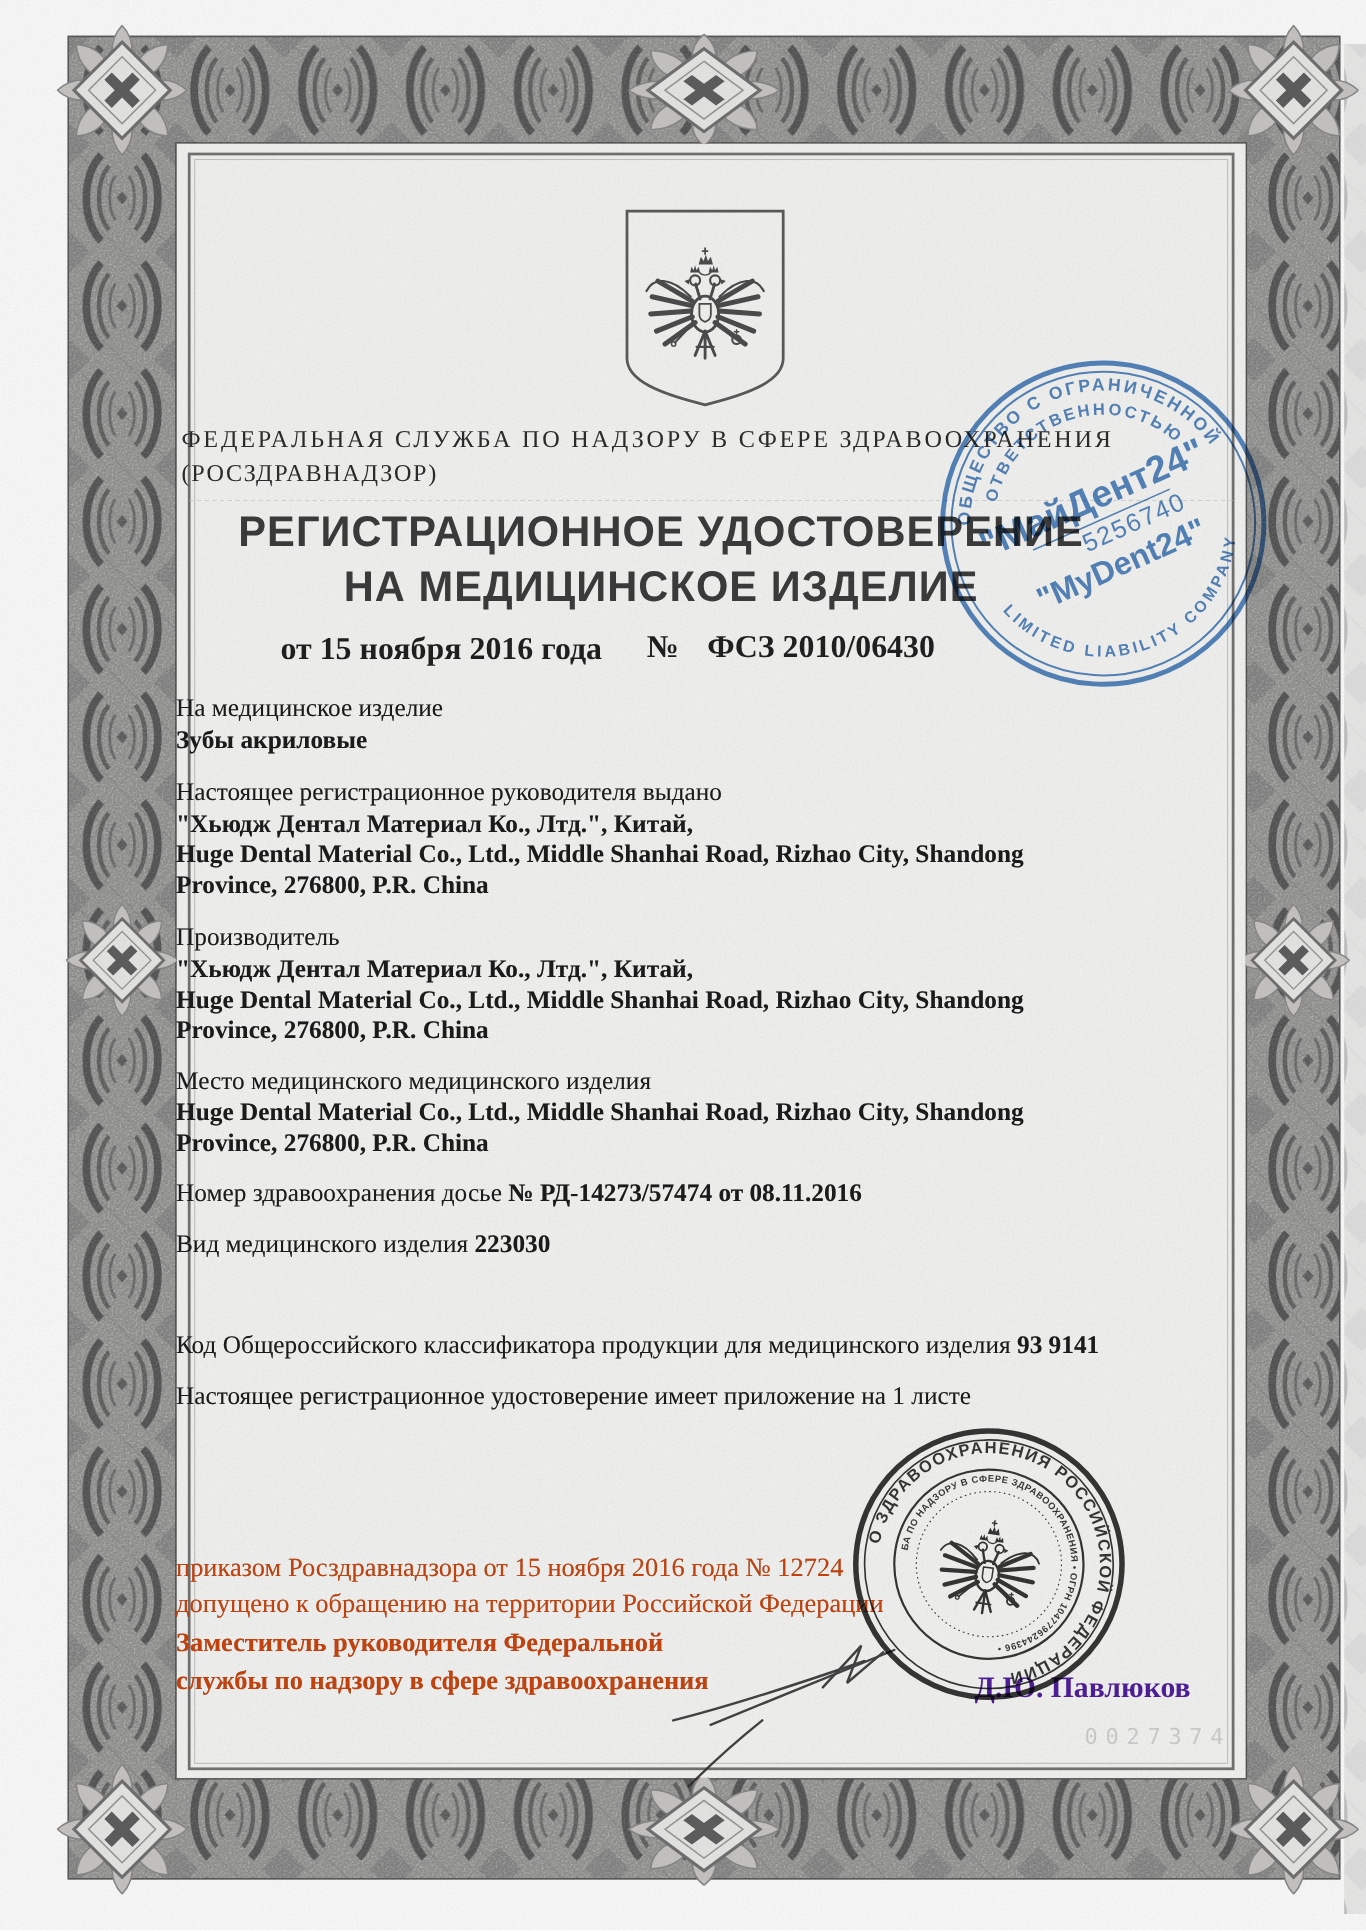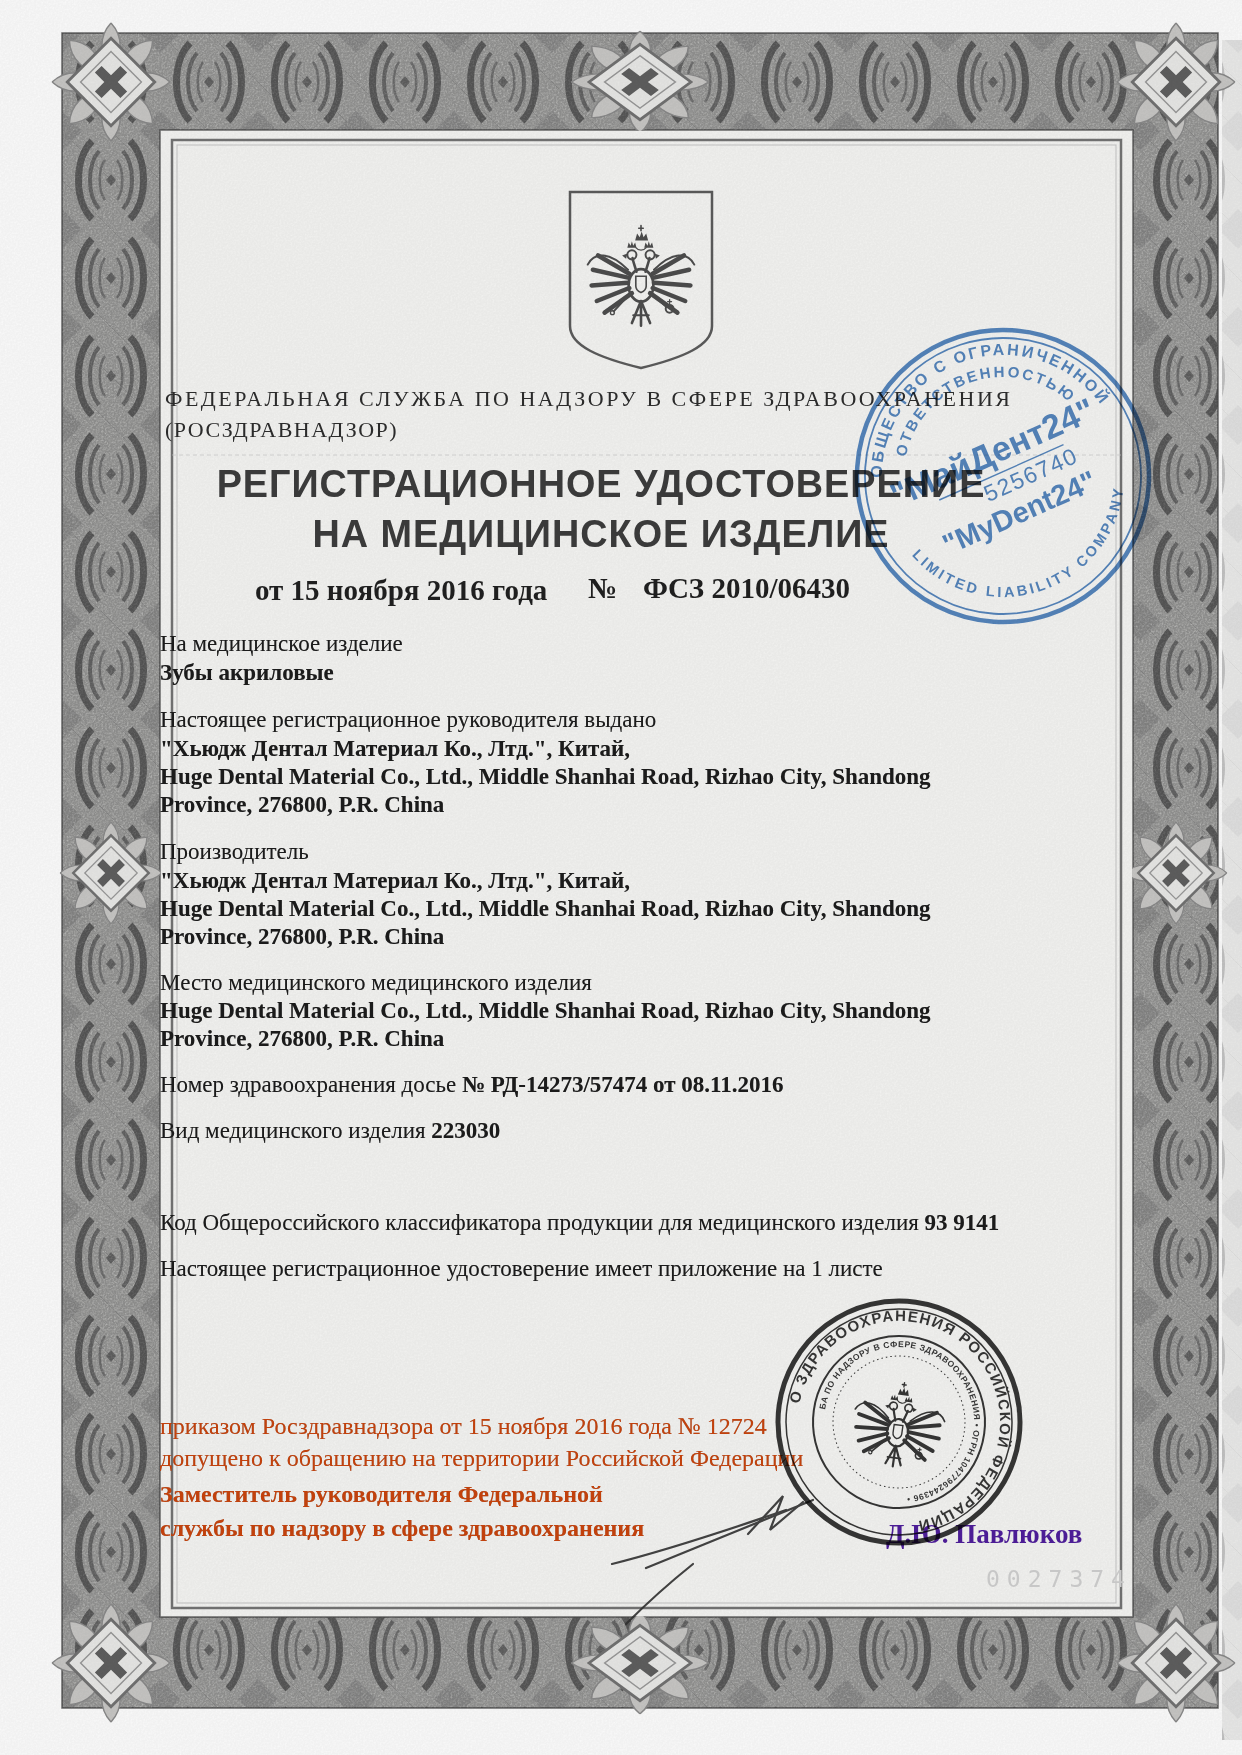--- a/index.html
+++ b/index.html
@@ -17,21 +17,21 @@
           white-space:nowrap;}
   .date-line{position:absolute;font-weight:bold;font-size:29px;color:#1f1f1f;white-space:nowrap;}
   
   .line{position:absolute;left:160px;width:960px;font-size:23px;line-height:28px;
         color:#1b1b1b;white-space:nowrap;text-shadow:0 0 .6px rgba(30,30,30,.35);}
   .bold{font-weight:bold;}
   .footer-line{position:absolute;left:160px;width:960px;font-size:24px;color:#c2410c;white-space:nowrap;
         text-shadow:0 0 .6px rgba(30,30,30,.35);}
   .sig-name{position:absolute;left:886px;top:1519px;font-size:27px;font-weight:bold;color:#4c1d95;}
   .serial{position:absolute;left:986px;top:1566px;font-family:"DejaVu Sans Mono",monospace;
-        font-size:23px;letter-spacing:7px;color:#c7c7c7;text-align:right;}
+        font-size:20px;letter-spacing:7px;color:#c7c7c7;text-align:right;}
   .stamp{position:absolute;mix-blend-mode:multiply;}
   .stamp-blue{left:843px;top:316px;opacity:.8;}
   .stamp-black{left:749px;top:1272px;opacity:.88;}
   .signature{position:absolute;left:598px;top:1472px;opacity:.9;}
 </style>
 </head>
 <body>
 
 <div class="page">
 

